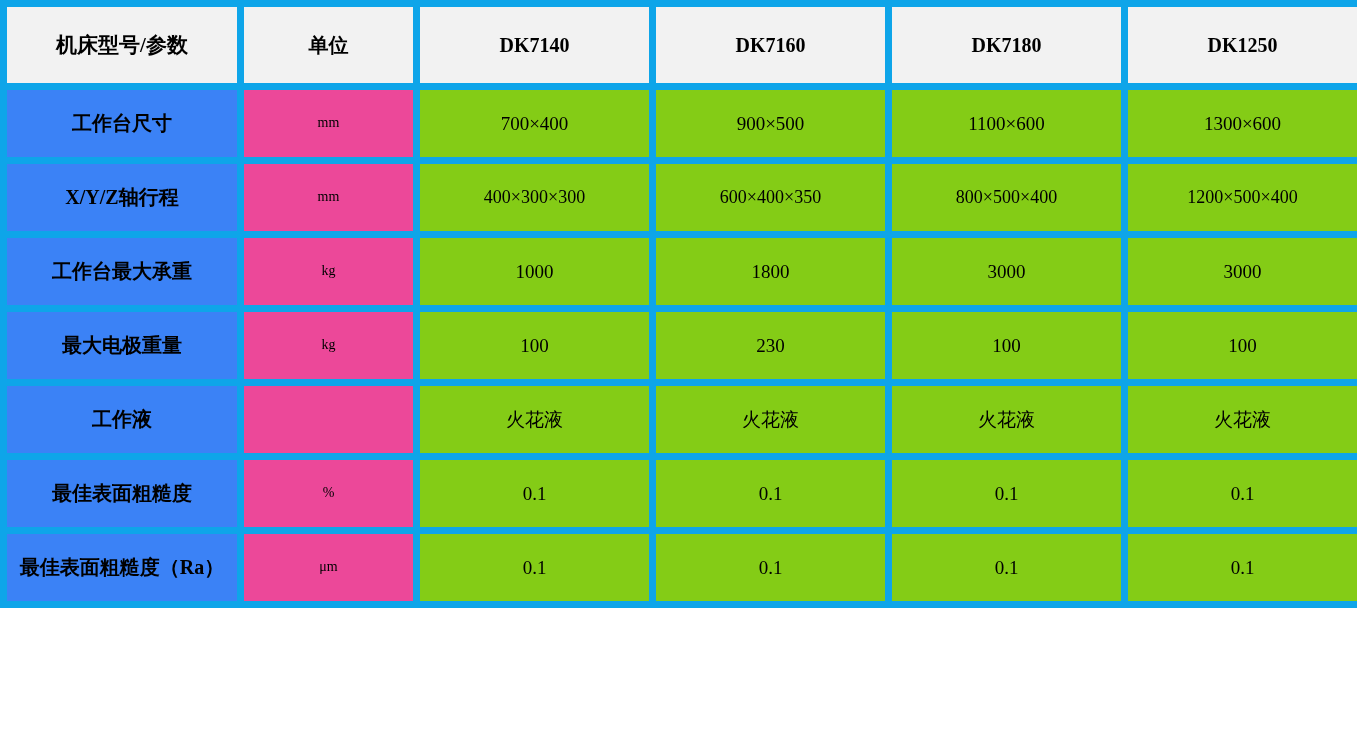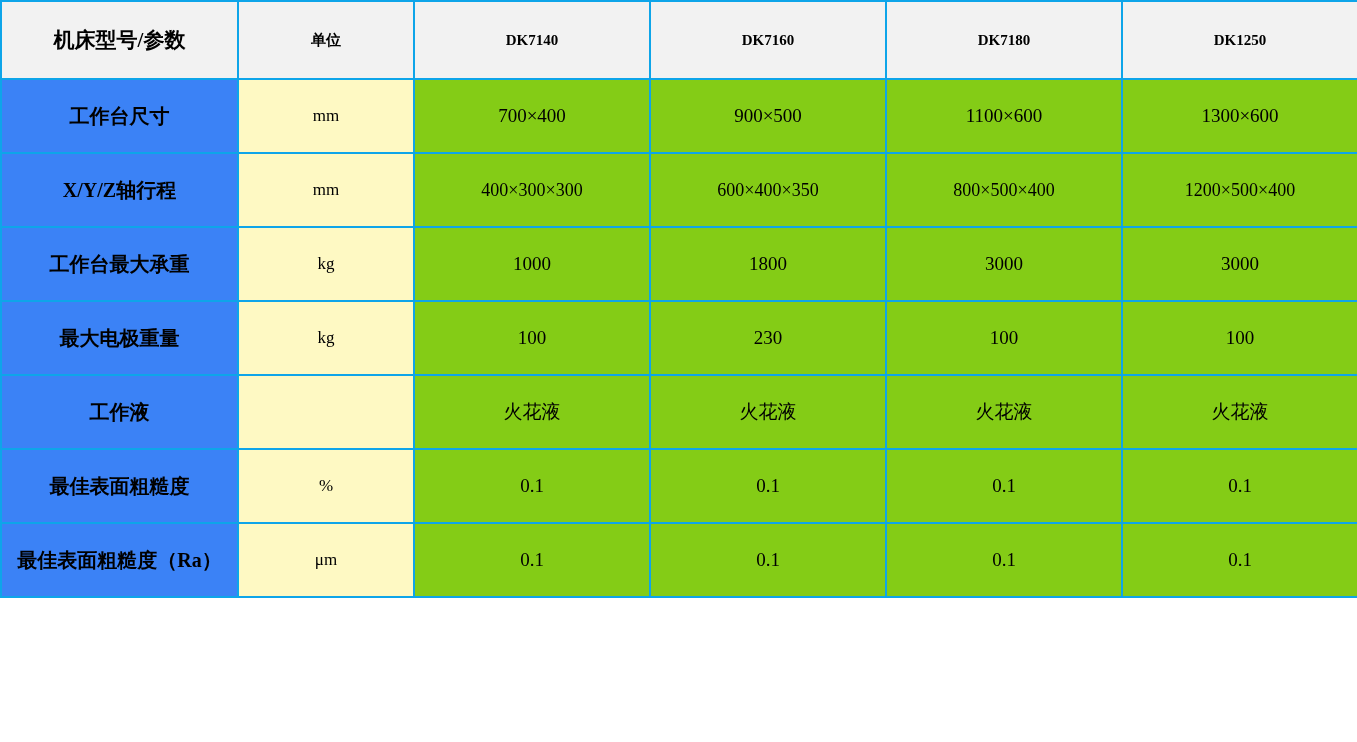--- a/index.html
+++ b/index.html
@@ -17,48 +17,48 @@
   table.spec-table {
     border-collapse: collapse;
     width: 1357px;
     table-layout: fixed;
   }
   table.spec-table col.c-param  { width: 237px; }
   table.spec-table col.c-unit   { width: 176px; }
   table.spec-table col.c-model  { width: 236px; }
   table.spec-table th,
   table.spec-table td {
-    border: 2px solid #0ea5e9;
+    border: 7px solid #0ea5e9;
     text-align: center;
     vertical-align: middle;
     padding: 4px 6px;
     line-height: 1.35;
   }
   
   tr.header-row th {
     background: #f2f2f2;
     font-weight: bold;
-    font-size: 15px;
+    font-size: 20px;
     height: 68px;
   }
   tr.header-row th.param-head {
     font-size: 21px;
   }
   
   tbody tr {
     height: 74px;
   }
   td.param-cell {
     background: #3b82f6;
     font-weight: bold;
     font-size: 20px;
   }
   td.unit-cell {
-    background: #fef9c3;
-    font-size: 17px;
+    background: #ec4899;
+    font-size: 14px;
   }
   td.value-cell {
     background: #84cc16;
     font-size: 19px;
   }
   td.value-cell.narrow {
     font-size: 18px;
   }
 </style>
 </head>

